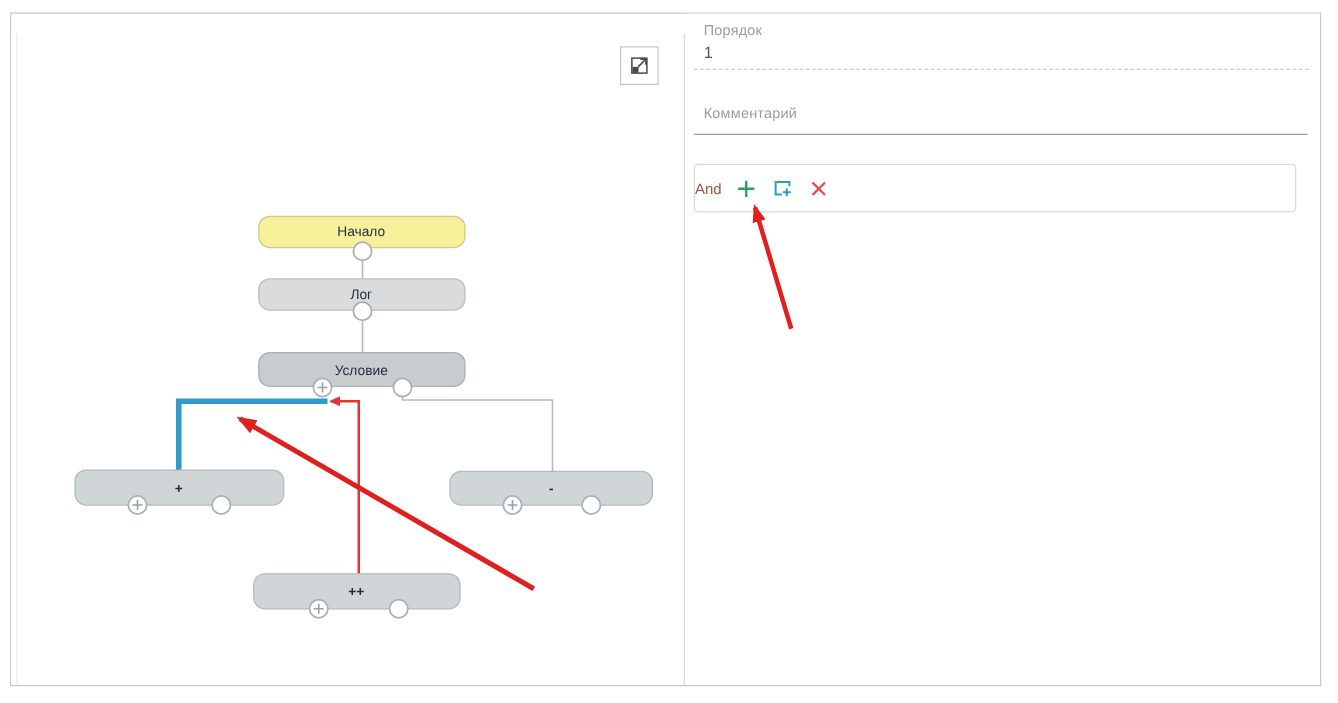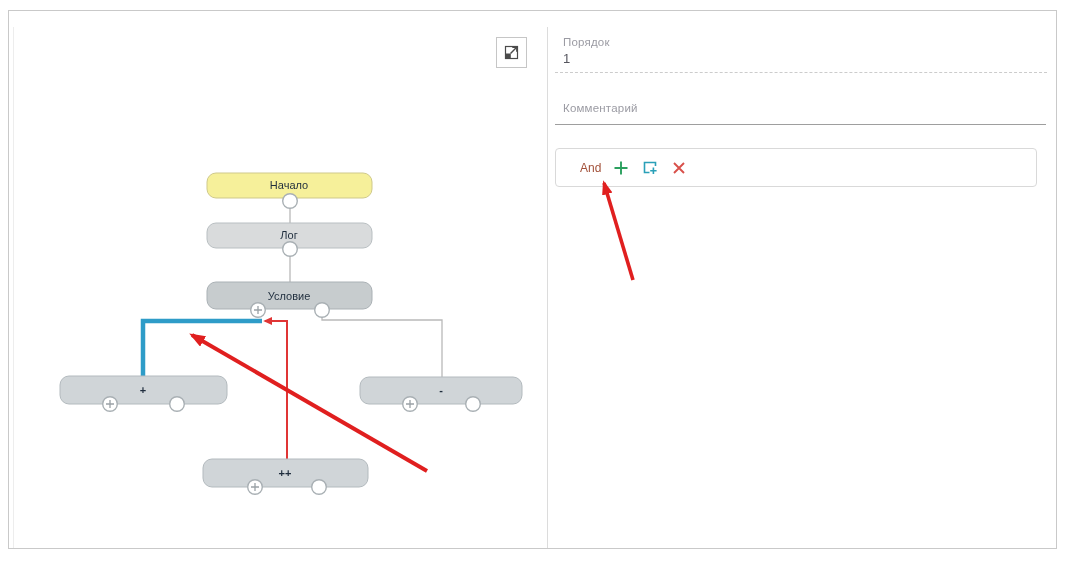--- a/index.html
+++ b/index.html
@@ -3,31 +3,31 @@
 <meta charset="utf-8">
 <style>
   html,body{margin:0;padding:0;background:#fff;}
   body{width:1070px;height:562px;position:relative;font-family:"Liberation Sans",sans-serif;overflow:hidden;}
   .card{position:absolute;left:8px;top:10px;width:1047px;height:537px;border:1px solid #c9c9c9;background:#fff;}
   .diagram-panel{position:absolute;left:0;top:16px;bottom:0;width:538px;border-right:1px solid #dcdcdc;background:#fff;}
   .inner-line{position:absolute;left:4px;top:0;bottom:0;width:1px;background:#ededed;}
   .flowchart{position:absolute;left:0;top:0;}
   .expand-btn{position:absolute;left:487px;top:10px;width:31px;height:31px;background:#fff;border:1px solid #c6c6c6;
     display:flex;align-items:center;justify-content:center;padding:0;cursor:pointer;}
-  .form-panel{position:absolute;left:539px;top:0;right:0;bottom:0;background:#fff;margin-top:17px;}
+  .form-panel{position:absolute;left:539px;top:0;right:0;bottom:0;background:#fff;}
   .form-label{position:absolute;left:15px;font-size:11.5px;color:#9b9ba3;letter-spacing:.2px;}
   .order-label{top:8px;}
   .order-input{position:absolute;left:15px;top:23px;width:460px;border:none;outline:none;background:transparent;
     font-family:"Liberation Sans",sans-serif;font-size:13px;color:#55555e;padding:0;}
   .dashed-divider{position:absolute;left:7px;top:44px;width:492px;height:0;border-top:1px dashed #cccccc;}
   .comment-label{top:74px;text-align:center;}
   .comment-input{position:absolute;left:7px;top:78px;width:483px;height:18px;border:none;border-bottom:1px solid #9e9e9e;
     outline:none;background:transparent;font-family:"Liberation Sans",sans-serif;font-size:13px;color:#555;padding:0 0 0 8px;}
   .condition-box{position:absolute;left:7px;top:120px;width:482px;height:39px;border:1px solid #d9d9d9;border-radius:4px;
-    background:#fff;display:flex;align-items:center;gap:11px;padding-left:24px;box-sizing:border-box;}
+    background:#fff;display:flex;align-items:center;gap:11px;padding-left:0;box-sizing:border-box;}
   .and-label{color:#a2513a;font-size:12px;cursor:pointer;}
   .icon-btn{display:flex;align-items:center;justify-content:center;width:18px;height:18px;cursor:pointer;background:none;border:none;padding:0;}
   .arrow-overlay{position:absolute;left:0;top:0;pointer-events:none;}
   svg text{font-family:"Liberation Sans",sans-serif;}
 </style>
 </head>
 <body>
 
 <div class="card">
 

